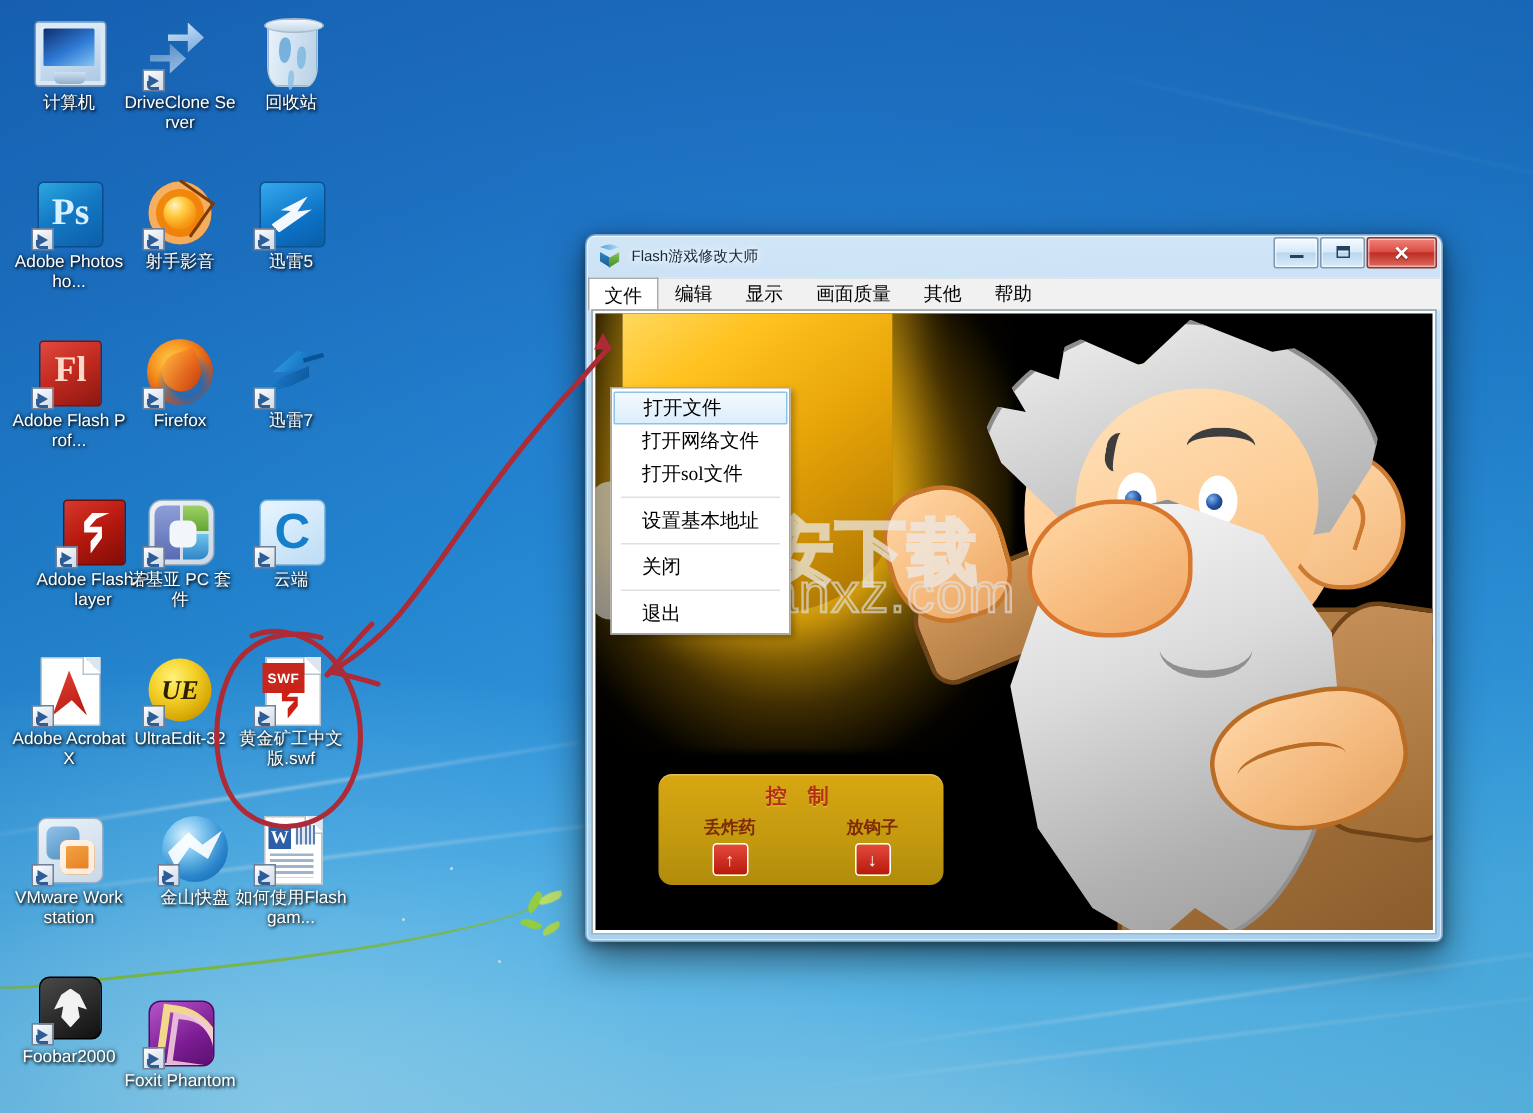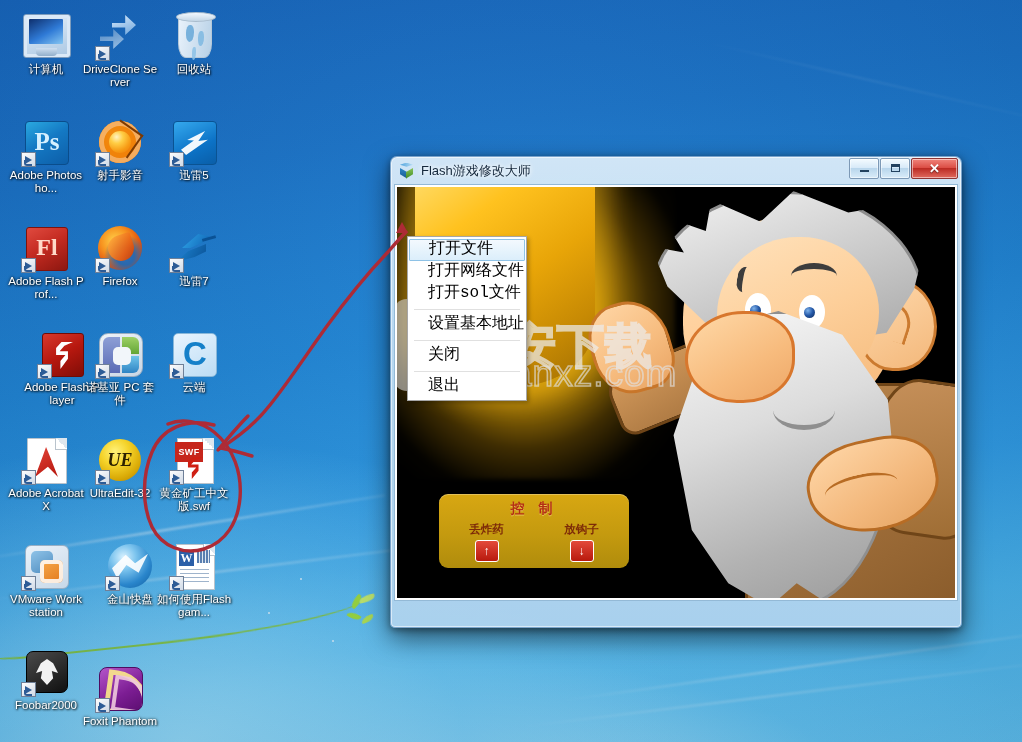--- a/index.html
+++ b/index.html
@@ -286,21 +286,21 @@
     width: 17px; height: 17px; margin-right: 6px;
     position: relative; flex: none;
   }
   .title-icon .cube-t{position:absolute;left:2px;top:0px;width:13px;height:6px;background:linear-gradient(90deg,#4fa3dd,#b7dcf4);
     clip-path: polygon(50% 0,100% 36%,50% 72%,0 36%);}
   .title-icon .cube-l{position:absolute;left:2px;top:4px;width:7px;height:12px;background:linear-gradient(180deg,#2f8bcd,#17588e);
     clip-path: polygon(0 12%,100% 46%,100% 100%,0 64%);}
   .title-icon .cube-r{position:absolute;left:8px;top:4px;width:7px;height:12px;background:linear-gradient(180deg,#8ec95f,#3f8a22);
     clip-path: polygon(100% 12%,0 46%,0 100%,100% 64%);}
   .title-text {
-    font-size: 13px; color: #15283c;
+    font-size: 10px; color: #15283c;
     text-shadow: 0 0 4px rgba(255,255,255,0.95), 0 0 7px rgba(255,255,255,0.8);
     font-family: "Liberation Sans", sans-serif;
     white-space: nowrap;
   }
   .winbtns {
     position: absolute; right: 3px; top: 1px;
     display: flex; gap: 1px;
   }
   .wbtn {
     width: 28px; height: 19px;
@@ -534,24 +534,24 @@
     position: absolute;
     left: 10px; top: 49px;
     width: 118px;
     background: #ffffff;
     border: 1px solid #a6a6a6;
     box-shadow: 2px 2px 4px rgba(0,0,0,0.28);
     padding: 2px 0 2px 0;
     z-index: 40;
   }
   .dd-item {
-    font-size: 16px;
+    font-size: 13px;
     color: #000;
     padding: 2px 6px 3px 20px;
-    font-family: Liberation Mono, monospace;
+    font-family: Liberation Serif, serif;
     white-space: nowrap;
     line-height: 17px;
   }
   .dd-item.selected {
     background: linear-gradient(180deg,#f3f9fe,#dbeefb);
     border: 1px solid #8ec2e6;
     margin: 0 1px;
     padding: 1px 5px 2px 19px;
     border-radius: 1px;
   }
@@ -761,20 +761,28 @@
           </div>
         <div class="wbtn">
             <span class="max-glyph"></span>
           </div>
         <div class="wbtn close">
           <span class="close-glyph">✕</span>
         </div>
       </div>
     </div>
 
+    <div class="menubar" id="menuBar">
+        <div class="menu-item open">文件</div>
+        <div class="menu-item">编辑</div>
+        <div class="menu-item">显示</div>
+        <div class="menu-item">画面质量</div>
+        <div class="menu-item">其他</div>
+        <div class="menu-item">帮助</div>
+      </div>
 
     <div class="stage">
 
       <div class="gold-glow"></div>
       <div class="gold-plate"></div>
       <div class="gold-text">台</div>
 
       <div class="dwarf">
         <div class="d-body"></div>
         <div class="d-sleeve"></div>

